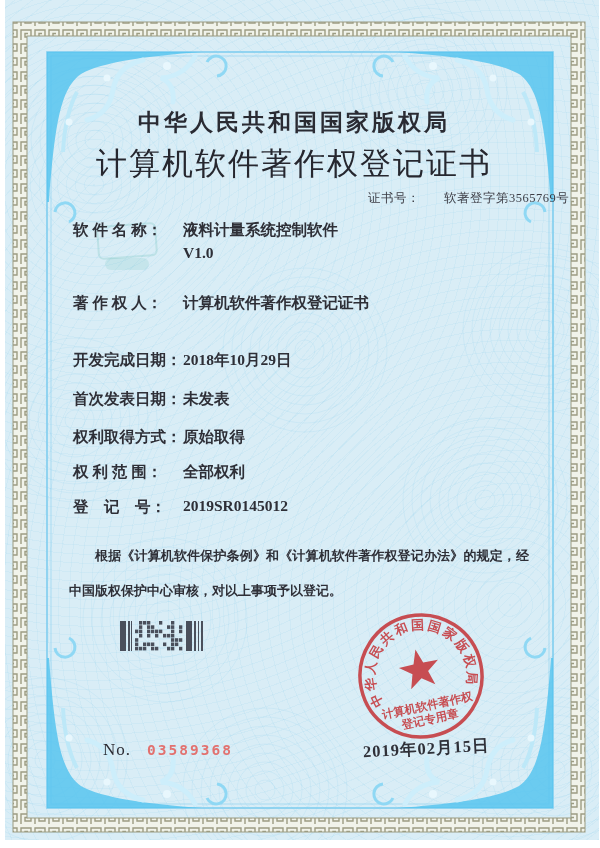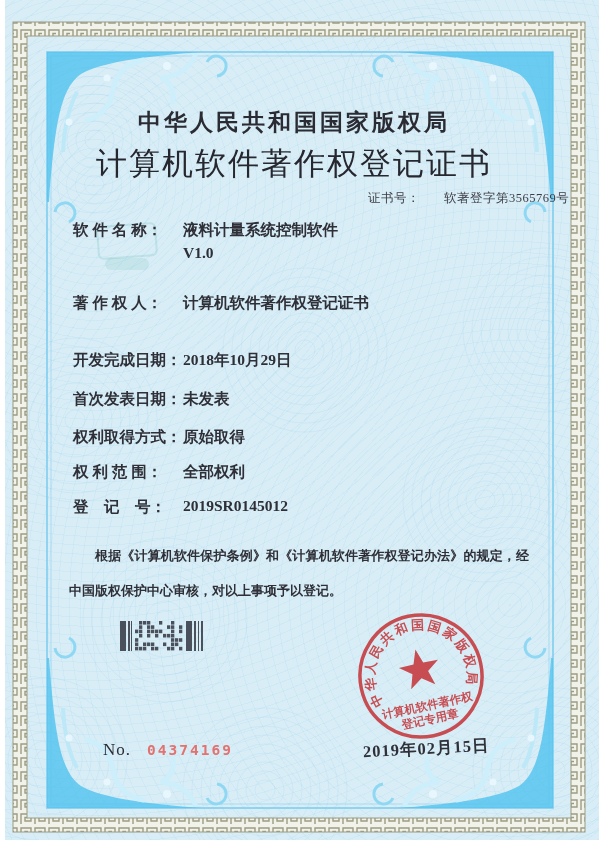--- a/index.html
+++ b/index.html
@@ -287,17 +287,17 @@
         </text>
         <polygon points="66,39 70.94,53.2 85.97,53.51 73.99,62.6 78.34,76.99 66,68.4 53.66,76.99 58.01,62.6 46.03,53.51 61.06,53.2"></polygon>
         <text x="66" y="100" text-anchor="middle" font-size="11.5" font-weight="bold">计算机软件著作权</text>
         <text x="66" y="114" text-anchor="middle" font-size="11.5" font-weight="bold">登记专用章</text>
       </g>
     </svg>
 
     <div class="issue-date">2019年02月15日</div>
 
     <div class="serial">
-      <span class="serial-lbl">No.</span><span class="serial-num">04374169</span>
+      <span class="serial-lbl">No.</span><span class="serial-num">03589368</span>
     </div>
 
   </div>
 </div>
 
 </body></html>

